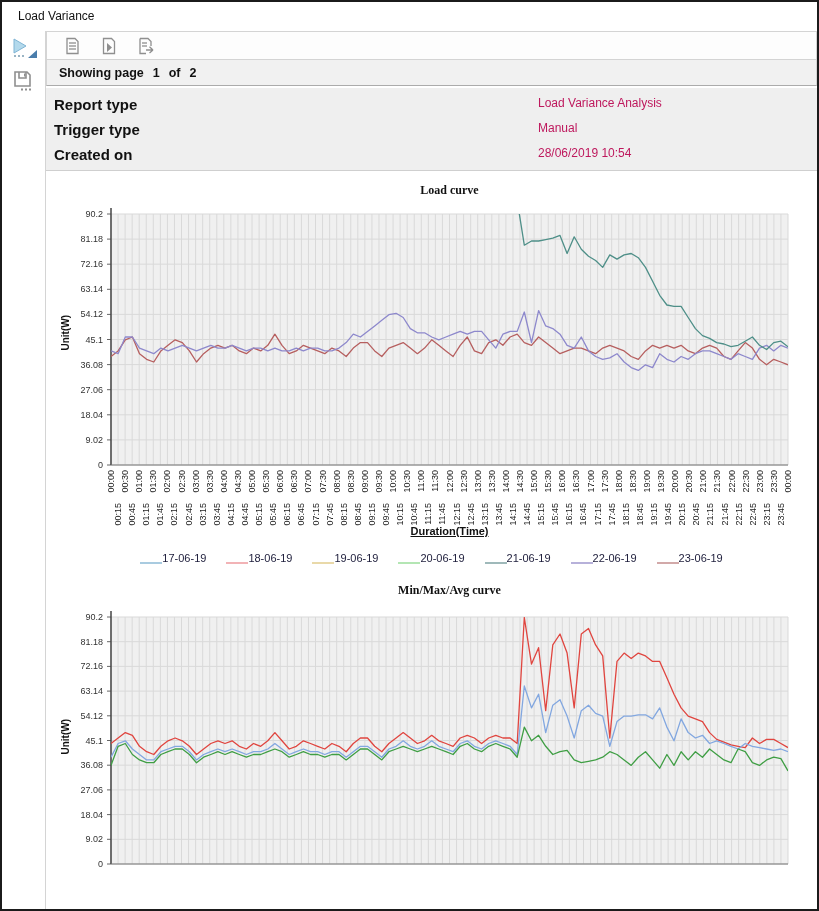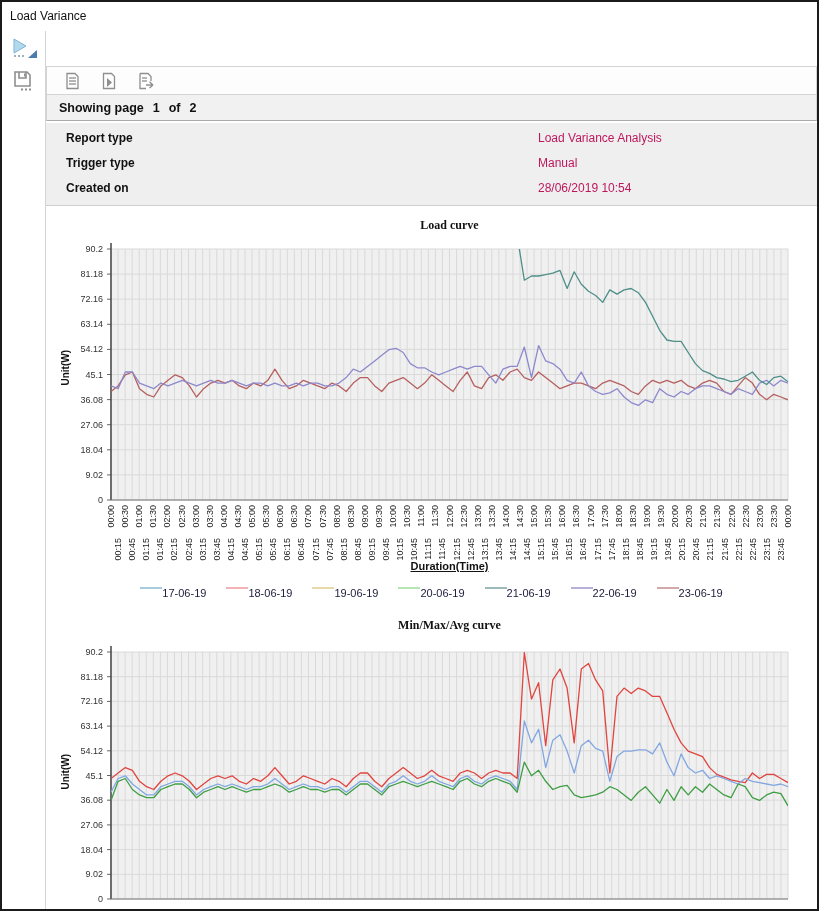--- a/index.html
+++ b/index.html
@@ -1,38 +1,38 @@
 <!DOCTYPE html>
 <html><head>
 <meta charset="utf-8">
 <style>
   html,body{margin:0;padding:0;background:#fff;font-family:"Liberation Sans",sans-serif;}
   .window{position:relative;width:819px;height:911px;box-sizing:border-box;border:2px solid #1b1b1b;background:#fff;overflow:hidden;}
-  .titlebar{height:29px;line-height:29px;padding-left:8px;font-size:12px;color:#111;background:#fff;}
+  .titlebar{height:29px;line-height:29px;padding-left:16px;font-size:12px;color:#111;background:#fff;}
   .body{display:flex;height:878px;}
   .sidebar{width:44px;border-right:1px solid #d4d4d4;background:#fff;box-sizing:border-box;padding-top:5px;display:flex;flex-direction:column;align-items:center;}
   .side-btn{width:30px;height:26px;margin-bottom:6px;cursor:pointer;display:flex;align-items:center;justify-content:center;}
-  .main{flex:1;display:flex;flex-direction:column;overflow:hidden;margin-top:35px;}
+  .main{flex:1;display:flex;flex-direction:column;overflow:hidden;}
   .toolbar{height:29px;box-sizing:border-box;border:1px solid #d4d4d4;background:#fdfdfd;display:flex;align-items:center;padding-left:14px;gap:15px;}
   .tb-btn{width:22px;height:22px;display:flex;align-items:center;justify-content:center;cursor:pointer;}
   .pagebar{height:26px;box-sizing:border-box;background:#f1f1f1;border-left:1px solid #d4d4d4;border-right:1px solid #d4d4d4;border-bottom:1px solid #ababab;display:flex;align-items:center;padding-left:12px;font-size:12.5px;font-weight:bold;color:#111;}
   .pagebar span{margin-right:9px;}
   .meta{background:#efefef;margin-top:2px;padding:3px 0 4px 0;border-bottom:1px solid #cfcfcf;}
   .meta-row{position:relative;height:25px;}
-  .meta-label{position:absolute;left:20px;top:5px;font-size:12px;font-weight:bold;color:#111;}
+  .meta-label{position:absolute;left:8px;top:5px;font-size:15px;font-weight:bold;color:#111;}
   .meta-value{position:absolute;left:492px;top:5px;font-size:12px;color:#be185d;}
   .report{flex:1;background:#fff;padding-top:4px;overflow:hidden;}
   .chart-wrap{position:relative;width:770px;}
   .chart-title{position:absolute;left:65px;width:677px;text-align:center;font-family:"Liberation Serif",serif;font-weight:bold;font-size:12px;color:#111;}
   .ct1{top:8px;} .ct2{top:14px;}
   .ylab{position:absolute;left:14px;writing-mode:vertical-rl;transform:rotate(180deg);font-size:10px;font-weight:bold;color:#111;}
   .yl1{top:140px;} .yl2{top:150px;}
   .xlab{position:absolute;left:65px;width:677px;top:350px;text-align:center;font-size:11px;font-weight:bold;color:#111;text-decoration:underline;}
   .legend{height:22px;display:flex;align-items:center;justify-content:center;gap:20px;}
-  .legend-item{display:flex;align-items:flex-start;gap:0;font-size:11px;color:#1c1c3a;}
+  .legend-item{display:flex;align-items:flex-end;gap:0;font-size:11px;color:#1c1c3a;}
   .legend-swatch{display:inline-block;width:22px;height:2px;}
   svg{display:block;}
 </style>
 </head>
 <body>
 
 <div class="window">
   <div class="titlebar">Load Variance</div>
   <div class="body">
 

